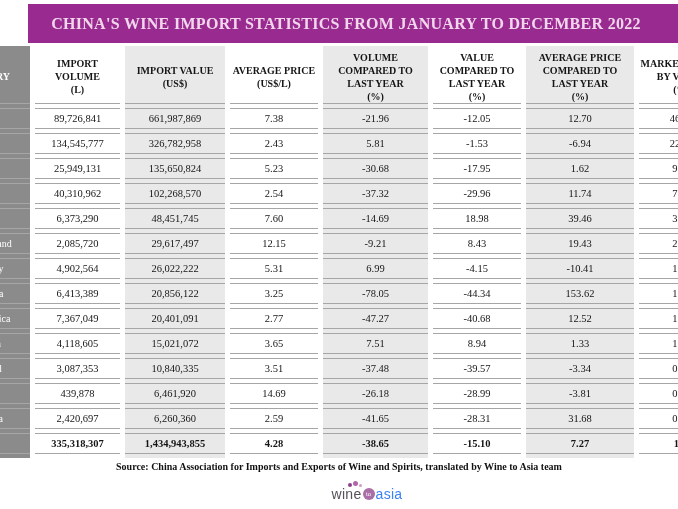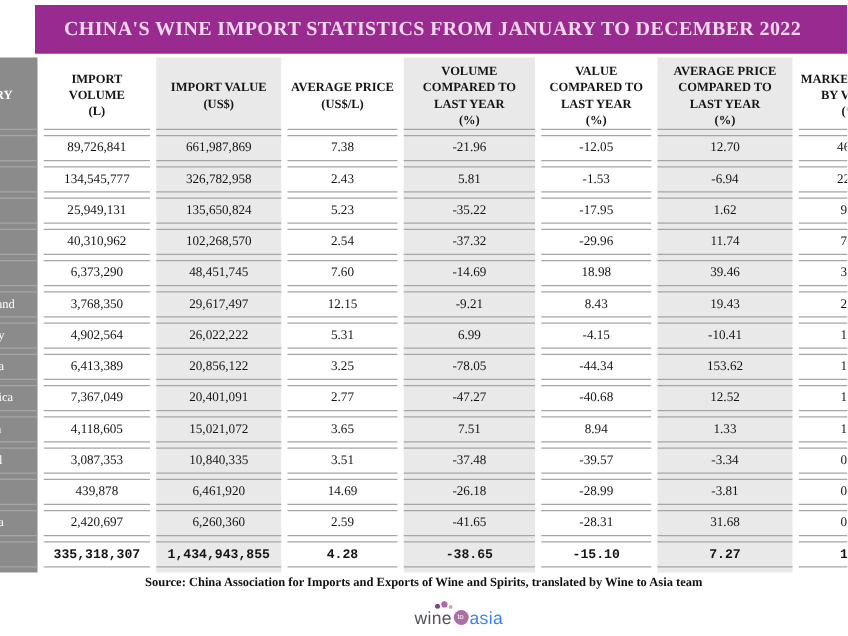--- a/index.html
+++ b/index.html
@@ -33,21 +33,21 @@
     height:54px; white-space:pre-line; line-height:1.3; color:#151515;
     border-bottom:1px solid #a6a6a6;
   }
   th.dark { color:#ffffff; }
   td {
     font-size:10.5px; text-align:center; vertical-align:middle; height:21px;
     border-top:1px solid #a6a6a6; border-bottom:1px solid #a6a6a6; color:#151515;
     white-space:nowrap;
   }
   td.dark { color:#ffffff; font-size:10px; }
-  tr.total td { font-weight:bold;font-family:Liberation Mono, monospace; }
+  tr.total td { font-weight:bold; }
 
   .source {
     position:absolute; top:461px; left:0; right:0; text-align:center;
     font-weight:bold; font-size:10px; color:#121212; white-space:nowrap;
   }
   .logo-row { position:absolute; top:487px; left:0; right:0; display:flex; justify-content:center; }
   .logo {
     position:relative; margin-left:56px; font-family:"Liberation Sans", sans-serif;
     font-size:14px; color:#565058; display:flex; align-items:center; line-height:1;
   }
@@ -134,21 +134,21 @@
           <td>5.81</td>
           <td>-1.53</td>
           <td>-6.94</td>
           <td>22.77</td>
         </tr>
         <tr>
           <td class="dark">Italy</td>
           <td>25,949,131</td>
           <td>135,650,824</td>
           <td>5.23</td>
-          <td>-35.22</td>
+          <td>-30.68</td>
           <td>-17.95</td>
           <td>1.62</td>
           <td>9.45</td>
         </tr>
         <tr>
           <td class="dark">Spain</td>
           <td>40,310,962</td>
           <td>102,268,570</td>
           <td>2.54</td>
           <td>-37.32</td>
@@ -161,21 +161,21 @@
           <td>6,373,290</td>
           <td>48,451,745</td>
           <td>7.60</td>
           <td>-14.69</td>
           <td>18.98</td>
           <td>39.46</td>
           <td>3.38</td>
         </tr>
         <tr>
           <td class="dark">New Zealand</td>
-          <td>3,768,350</td>
+          <td>2,085,720</td>
           <td>29,617,497</td>
           <td>12.15</td>
           <td>-9.21</td>
           <td>8.43</td>
           <td>19.43</td>
           <td>2.06</td>
         </tr>
         <tr>
           <td class="dark">Germany</td>
           <td>4,902,564</td>

